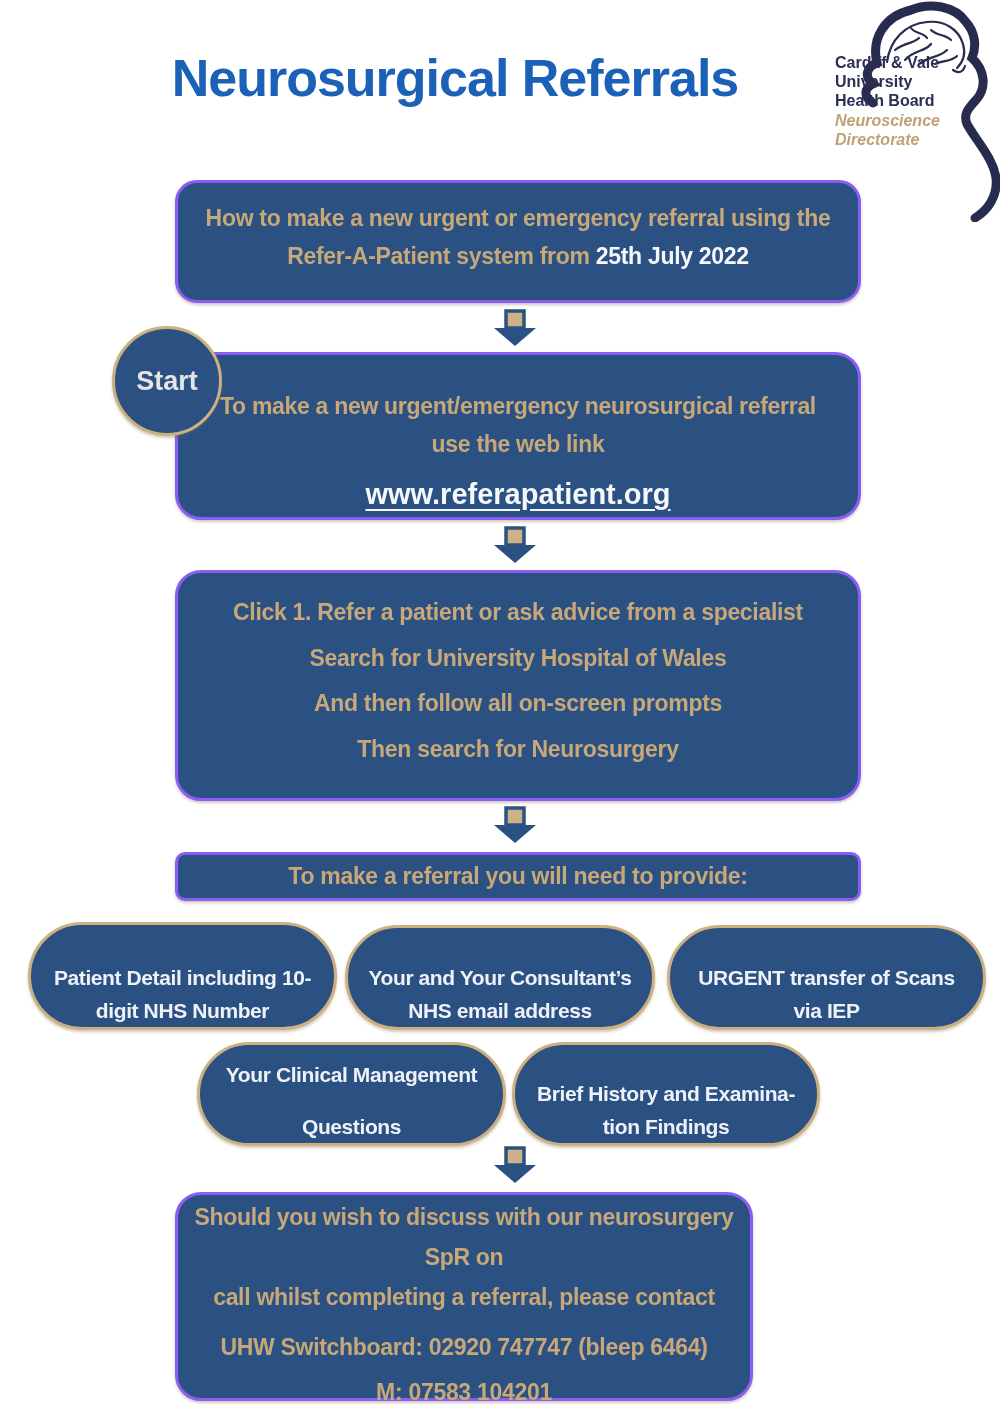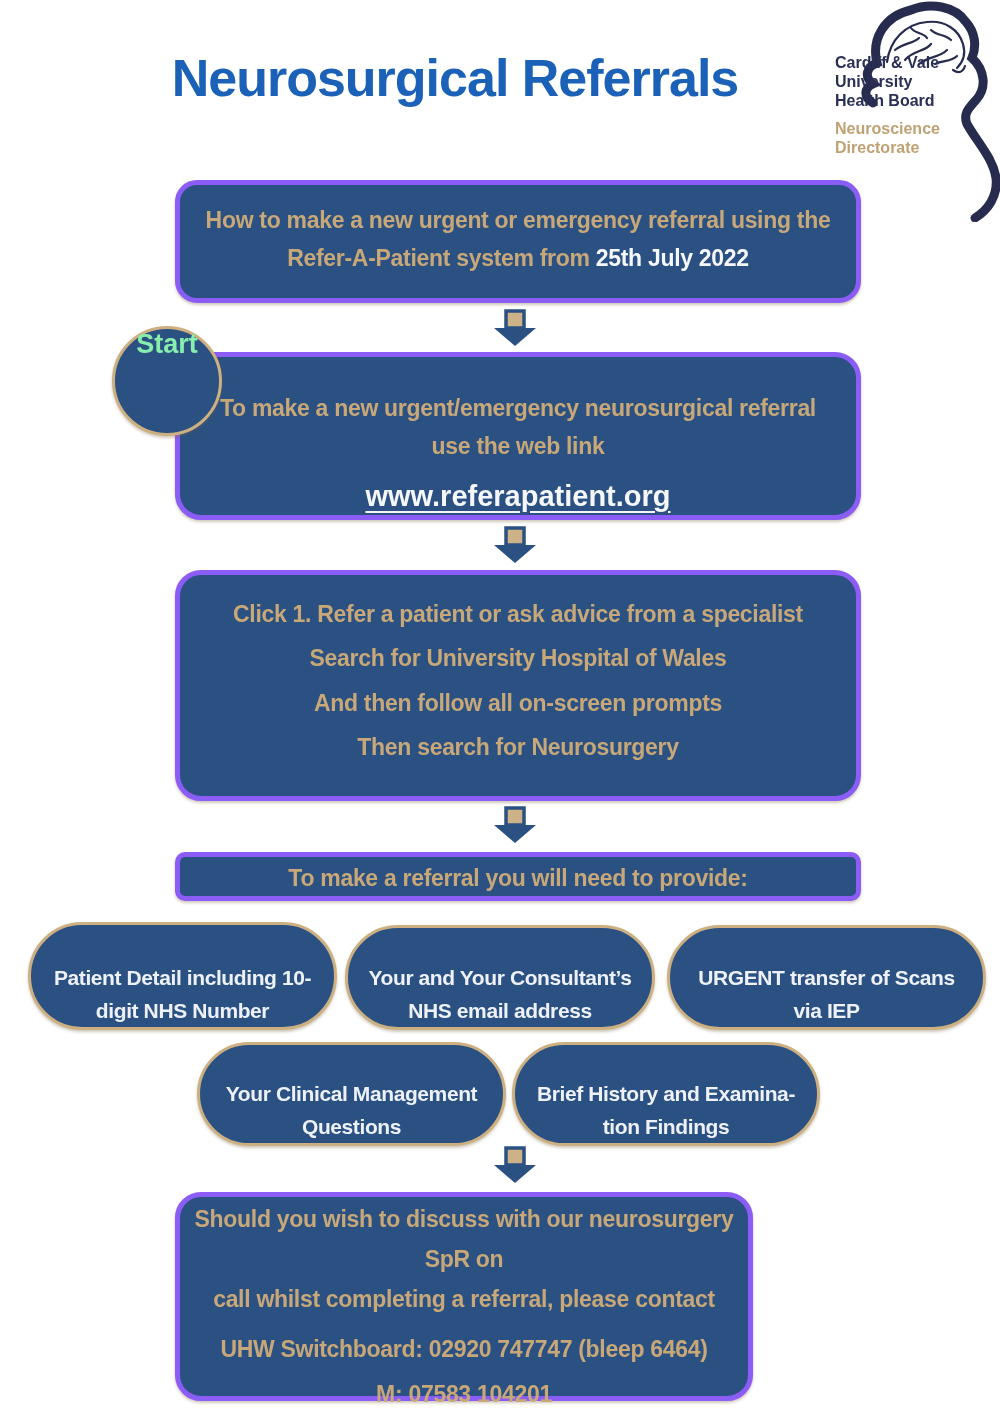--- a/index.html
+++ b/index.html
@@ -13,38 +13,38 @@
     text-align:center;font-size:52px;font-weight:bold;color:#1b61b8;
     letter-spacing:-1px;line-height:60px;
   }
 
   
   .logo{position:absolute;left:835px;top:0;width:165px;height:222px;}
   .logo svg{position:absolute;left:0;top:0;}
   .logo-text{position:absolute;left:0;top:53px;width:118px;}
   .logo-org{color:#2a2f55;font-weight:bold;font-size:16px;line-height:19px;}
   .logo-dept{color:#bfa273;font-weight:bold;font-size:16px;line-height:19px;}
-  .logo-dept-block{margin-top:9px;}
+  .logo-dept-block{margin-top:1px;font-style:italic;}
 
   
   .nbox{
-    position:absolute;background:#2b5183;border:5px solid #8b5cf6;
+    position:absolute;background:#2b5183;border:3px solid #8b5cf6;
     box-sizing:border-box;color:#c8a878;font-weight:bold;text-align:center;
     border-radius:26px;box-shadow:0 2px 3px rgba(120,100,60,.35);
     font-size:23px;letter-spacing:-0.3px;
   }
   .white{color:#f5f7fa;}
 
   .intro-box{left:175px;top:180px;width:686px;height:123px;border-radius:22px;padding-top:16px;line-height:38px;}
 
   .start-badge{
     position:absolute;left:112px;top:326px;width:110px;height:110px;border-radius:50%;
     background:#2b5183;border:3px solid #cdb082;box-sizing:border-box;
-    display:flex;align-items:flex-start;justify-content:center;
-    color:#86efac;font-size:27px;font-weight:bold;z-index:3;
+    display:flex;align-items:center;justify-content:center;
+    color:#e5e5e5;font-size:27px;font-weight:bold;z-index:3;
     box-shadow:0 2px 3px rgba(120,100,60,.35);
   }
 
   .weblink-box{left:175px;top:352px;width:686px;height:168px;padding-top:32px;line-height:38px;z-index:2;}
   .weblink{display:inline-block;margin-top:12px;font-size:29px;letter-spacing:0;
     color:#f5f7fa;text-decoration:underline;text-underline-offset:5px;cursor:pointer;}
 
   .steps-box{left:175px;top:570px;width:686px;height:231px;
     display:flex;flex-direction:column;justify-content:space-between;
     padding:20px 10px 30px 10px;line-height:38px;}
@@ -54,21 +54,21 @@
   .pill{
     position:absolute;background:#2b5183;border:3px solid #cdb082;box-sizing:border-box;
     border-radius:54px;color:#eef2f8;font-weight:bold;text-align:center;
     font-size:21px;letter-spacing:-0.4px;line-height:33px;
     display:flex;flex-direction:column;justify-content:flex-end;
     box-shadow:0 2px 3px rgba(120,100,60,.35);white-space:nowrap;
   }
   .pill-1{left:28px;top:922px;width:309px;height:108px;}
   .pill-2{left:345px;top:925px;width:310px;height:105px;}
   .pill-3{left:667px;top:925px;width:319px;height:105px;}
-  .pill-4{left:197px;top:1042px;width:309px;height:104px;}
+  .pill-4{left:197px;top:1042px;width:309px;height:104px;gap:19px;}
   .pill-5{left:512px;top:1042px;width:308px;height:104px;}
 
   .contact-box{left:175px;top:1192px;width:578px;height:209px;padding-top:2px;line-height:40px;}
   .contact-box .gap{margin-top:10px;}
   .contact-box .gap2{margin-top:5px;}
 
   .arrow{position:absolute;left:487px;width:56px;height:38px;}
   .arrow-1{top:309px;}
   .arrow-2{top:526px;}
   .arrow-3{top:806px;}

